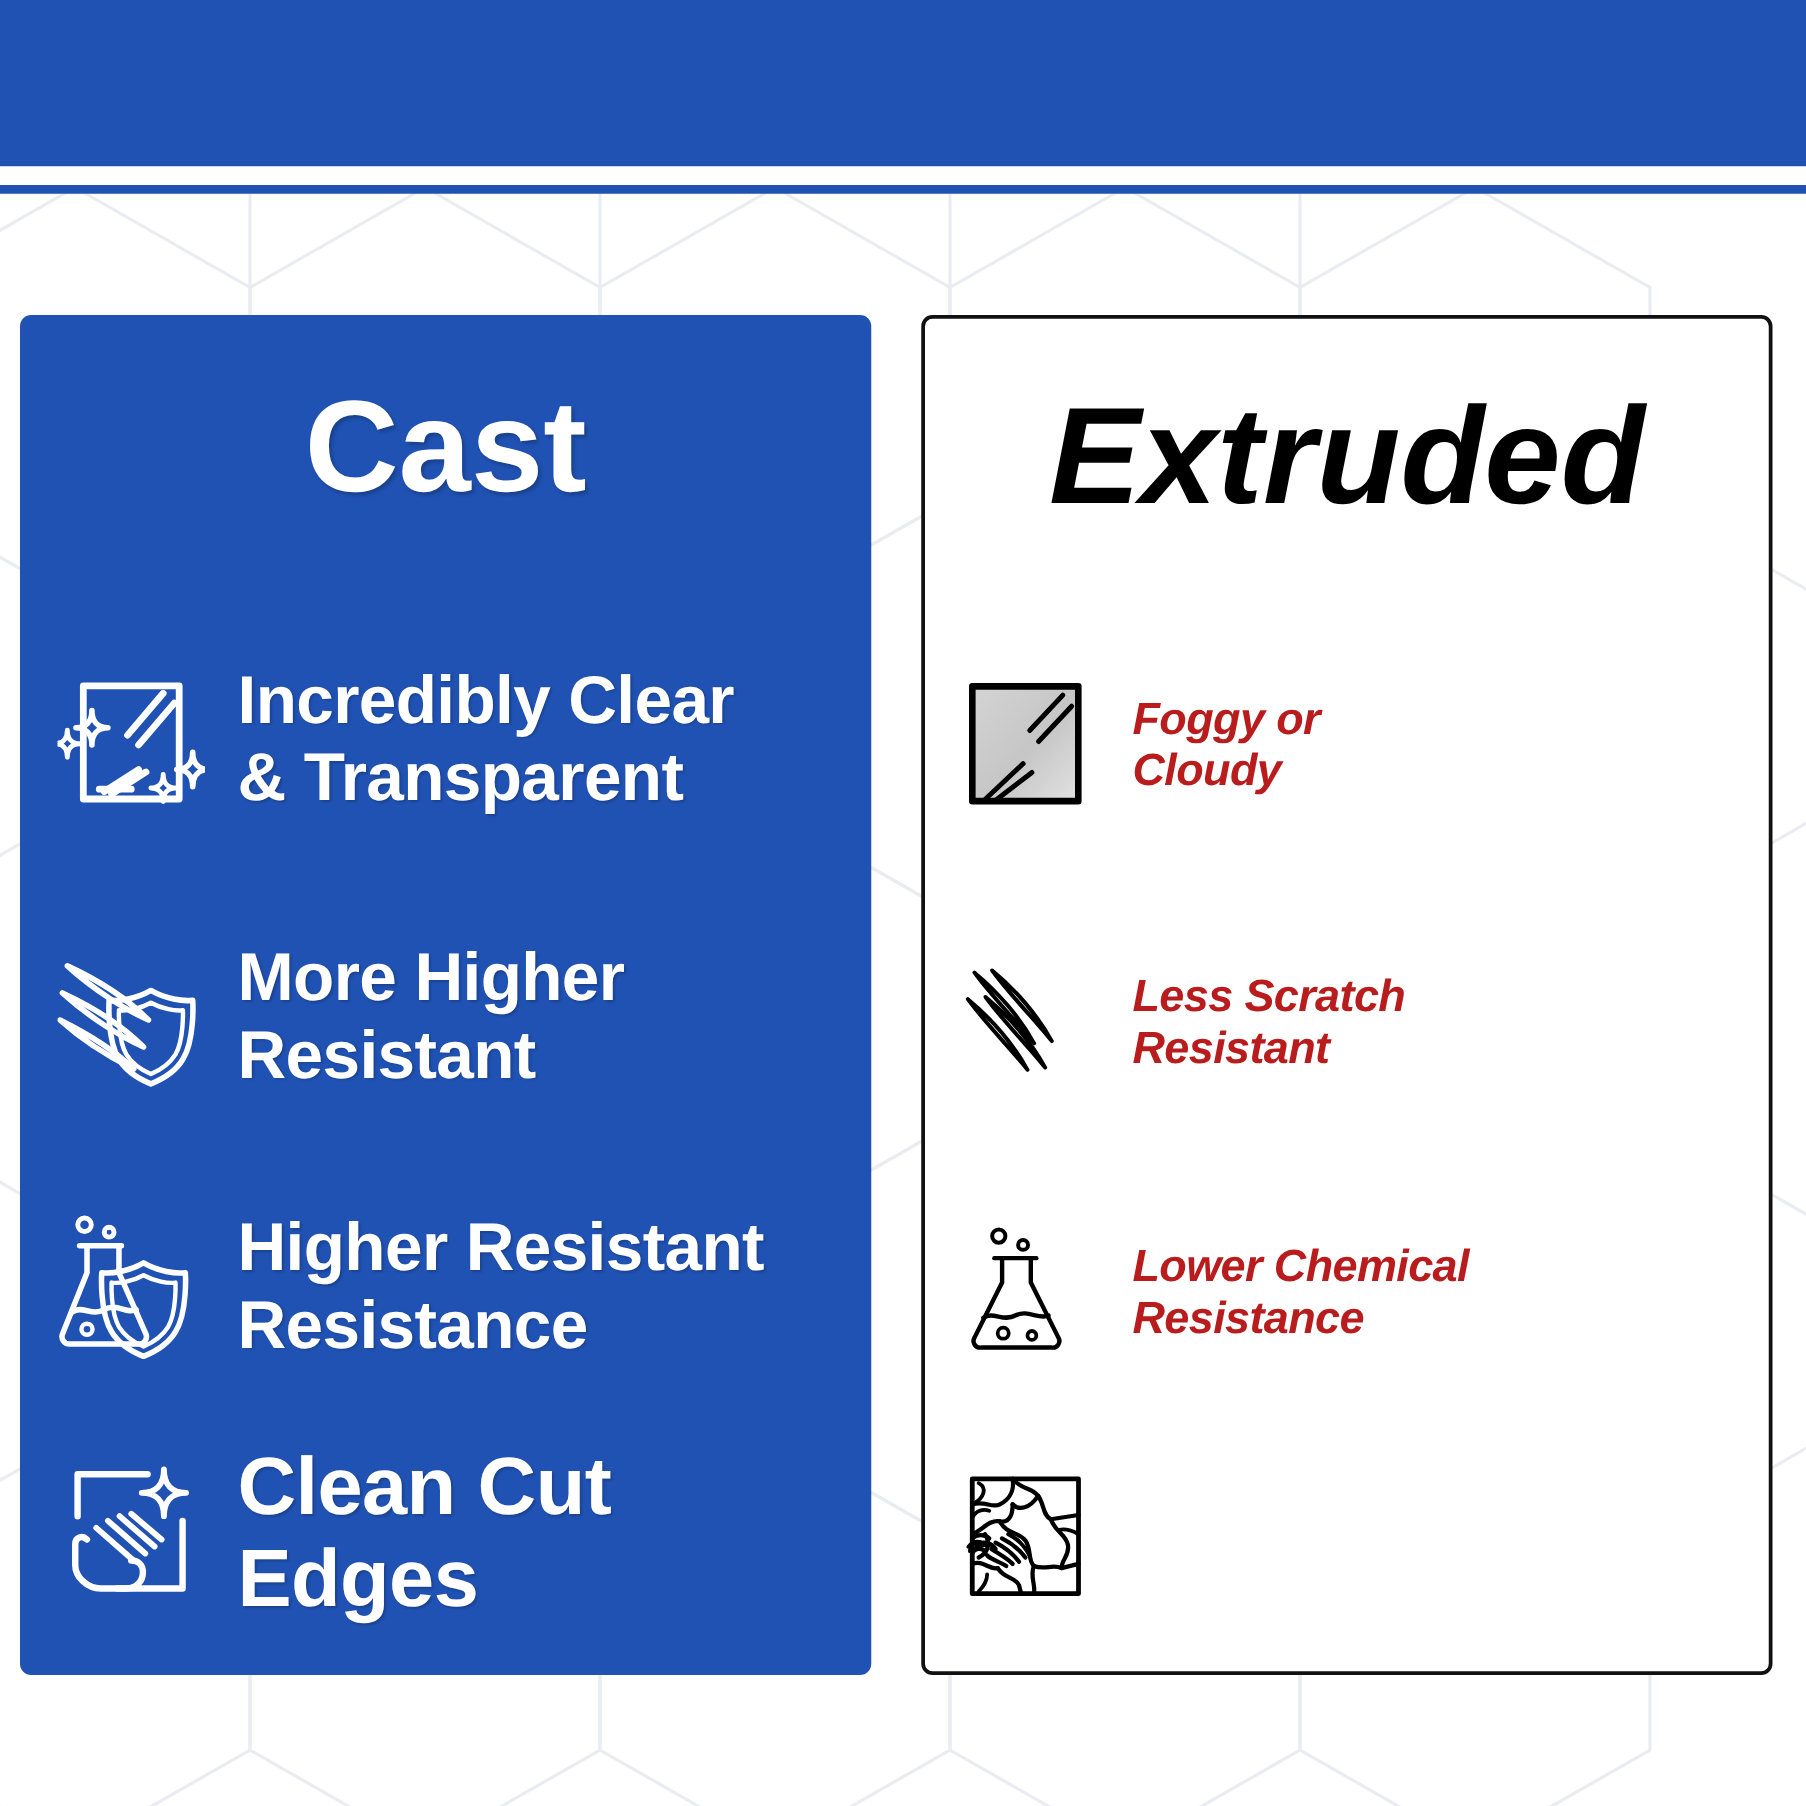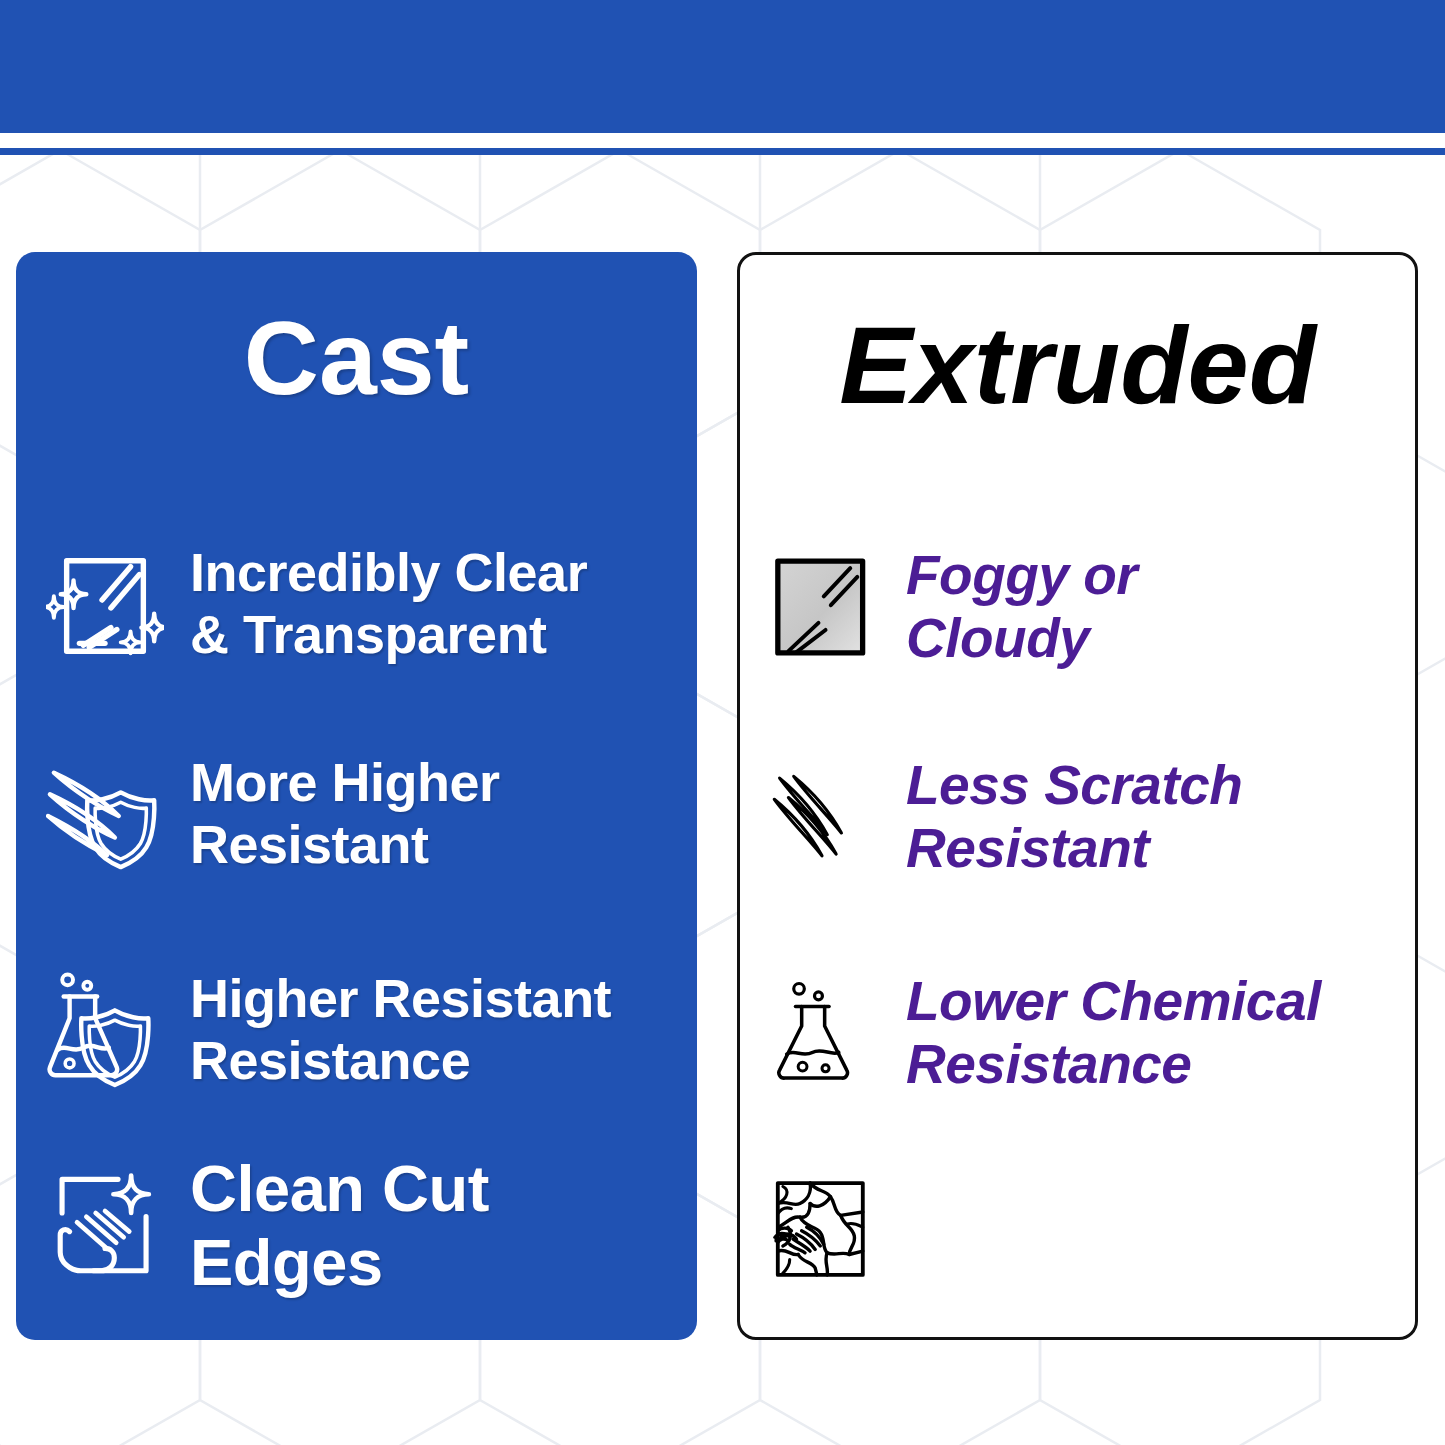--- a/index.html
+++ b/index.html
@@ -62,21 +62,21 @@
     height: 7px;
     background: #2052B3;
     z-index: 2;
   }
 
   
   .panel {
     position: absolute;
     top: 252px;
     height: 1088px;
-    border-radius: 19px;
+    border-radius: 9px;
     z-index: 1;
     box-sizing: border-box;
   }
   #panel-cast {
     left: 16px;
     width: 681px;
     background: #2052B3;
   }
   #panel-extruded {
     left: 737px;
@@ -115,21 +115,21 @@
     width: 100%;
     height: 840px;
   }
   .row {
     position: absolute;
     left: 0;
     width: 100%;
     display: flex;
     align-items: center;
   }
-  .row-0 { top: 12px;   height: 190px; }
+  .row-0 { top: 0px;   height: 190px; }
   .row-1 { top: 222px; height: 190px; }
   .row-2 { top: 438px; height: 190px; }
   .row-3 { top: 654px; height: 150px; }
 
   .row-icon {
     flex: 0 0 auto;
     width: 122px;
     height: 122px;
     margin-left: 28px;
     margin-right: 24px;
@@ -151,22 +151,22 @@
     font-weight: bold;
     font-size: 54px;
     line-height: 1.14;
     letter-spacing: -0.5px;
   }
   #panel-cast .row-label {
     color: #ffffff;
     text-shadow: 1.5px 1.5px 2px rgba(0,0,0,0.20);
   }
   #panel-extruded .row-label {
-    color: #4c1d95;
-    font-size: 55px;
+    color: #b91c1c;
+    font-size: 36px;
   }
   .row-3 .row-label { font-size: 65px; }
 </style>
 </head>
 <body>
 
 <div id="page">
 
   <svg id="watermark" viewBox="0 0 1445 1445" width="1445" height="1445" aria-hidden="true">
     <g stroke="#E9ECF1" stroke-width="2.5" fill="none">

